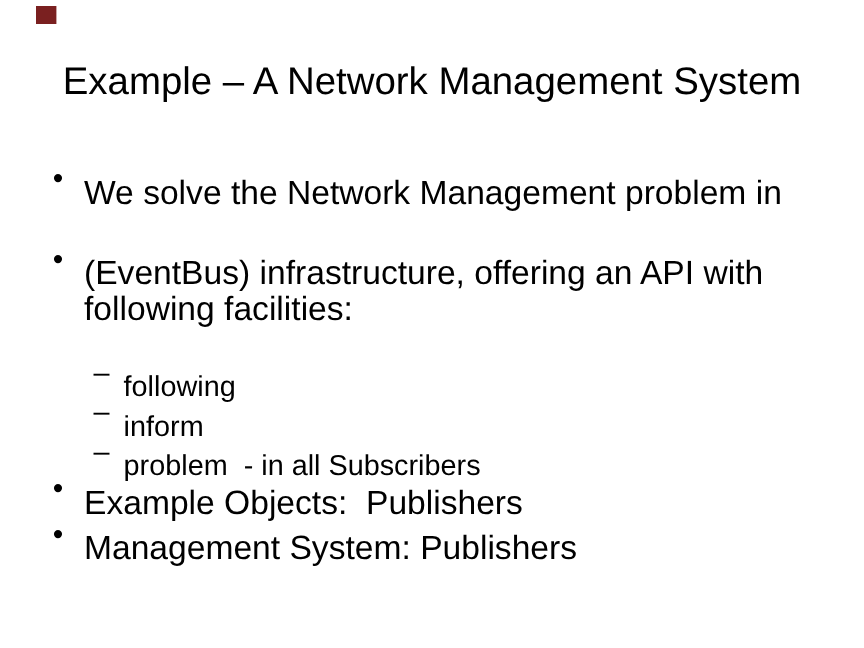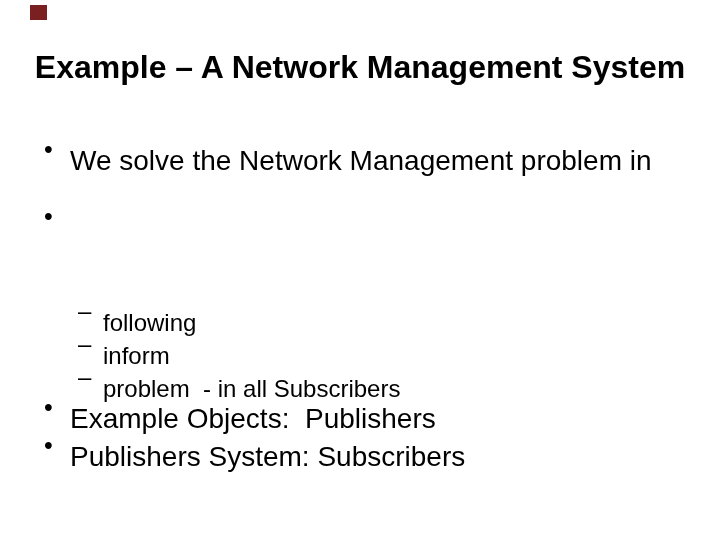--- a/index.html
+++ b/index.html
@@ -25,21 +25,21 @@
     background: #7a2020;
   }
   .title {
     position: absolute;
     top: 48px;
     left: 0;
     width: 720px;
     margin: 0;
     font-size: 32px;
     line-height: 38px;
-    font-weight: 700;
+    font-weight: 400;
     text-align: center;
     white-space: pre;
   }
   .row {
     position: absolute;
     display: flex;
     align-items: flex-start;
   }
   .row.lvl1 {
     left: 44px;
@@ -77,20 +77,22 @@
   <div class="row lvl1" style="top:134px">
     <span class="marker">•</span>
     <span class="text">
       <span class="line">We solve the Network Management problem in</span>
     </span>
   </div>
 
   <div class="row lvl1" style="top:201px">
     <span class="marker">•</span>
     <span class="text">
+      <span class="line">(EventBus) infrastructure, offering an API with</span>
+      <span class="line">following facilities:</span>
     </span>
   </div>
 
   <div class="row lvl2" style="top:294px">
     <span class="marker">–</span>
     <span class="text">
       <span class="line">following</span>
     </span>
   </div>
 
@@ -111,17 +113,17 @@
   <div class="row lvl1" style="top:392px">
     <span class="marker">•</span>
     <span class="text">
       <span class="line">Example Objects:  Publishers</span>
     </span>
   </div>
 
   <div class="row lvl1" style="top:430px">
     <span class="marker">•</span>
     <span class="text">
-      <span class="line">Publishers System: Subscribers</span>
+      <span class="line">Management System: Publishers</span>
     </span>
   </div>
 
 </div>
 
 </body></html>

